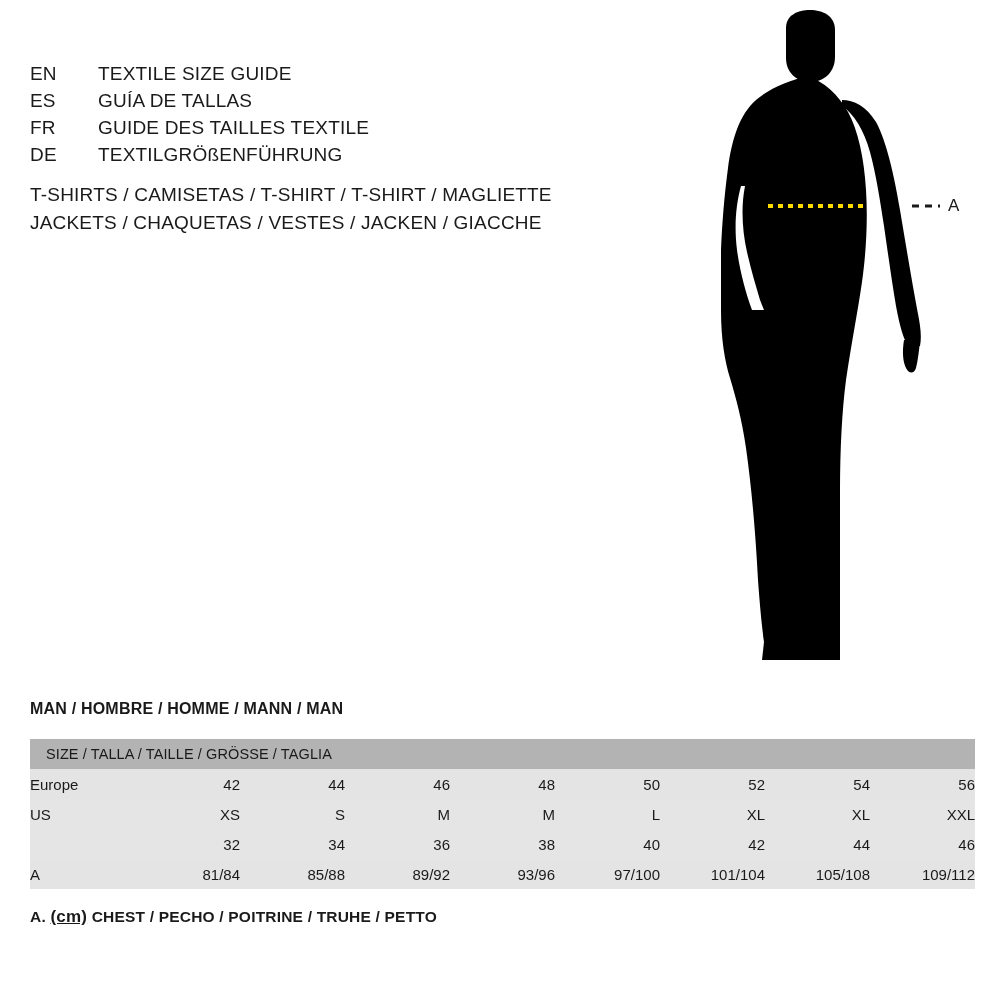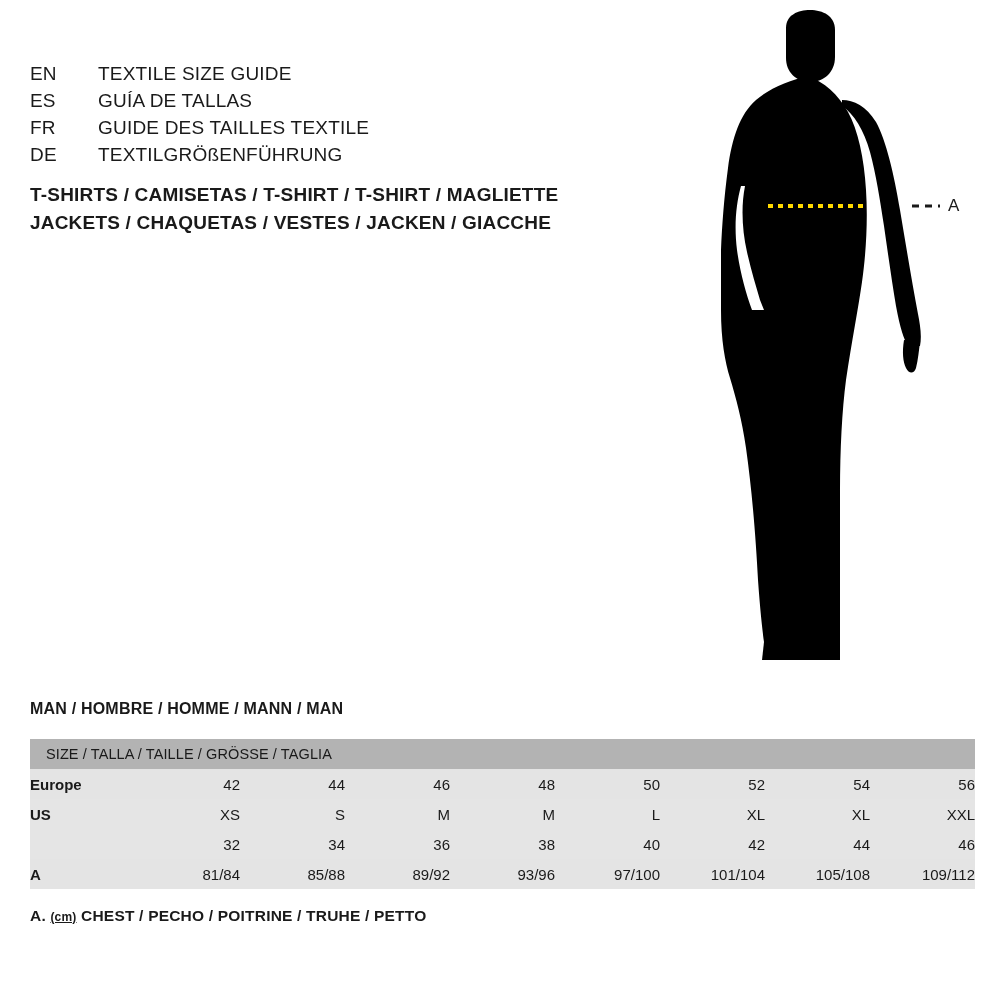--- a/index.html
+++ b/index.html
@@ -44,21 +44,21 @@
 
   
   #category-block {
     position: absolute;
     left: 30px;
     top: 184px;
     width: 640px;
   }
   .cat-line {
     font-size: 19px;
-    font-weight: bold;
+    font-weight: normal;
     letter-spacing: 0.2px;
     height: 28px;
     color: #1a1a1a;
   }
 
   
   #figure-wrap {
     position: absolute;
     left: 690px;
     top: 10px;
@@ -107,35 +107,34 @@
   }
   tr.shade td {
     background: #e4e4e4;
   }
   tr.plain td {
     background: #e5e5e5;
   }
   td.lbl {
     width: 148px;
     padding-left: 4px;
-    font-weight: bold;
   }
   td.val {
     width: 99.6px;
     text-align: right;
   }
   #footnote {
     margin-top: 18px;
     font-size: 15.5px;
     font-weight: bold;
     letter-spacing: 0.2px;
     color: #1a1a1a;
   }
   #footnote .small {
-    font-size: 12px;
+    font-size: 17px;
     text-decoration: underline;
   }
 </style>
 </head>
 <body>
 
 <div id="lang-block">
   <div class="lang-row">
     <span class="lang-code">EN</span>
     <span class="lang-text">TEXTILE SIZE GUIDE</span>

